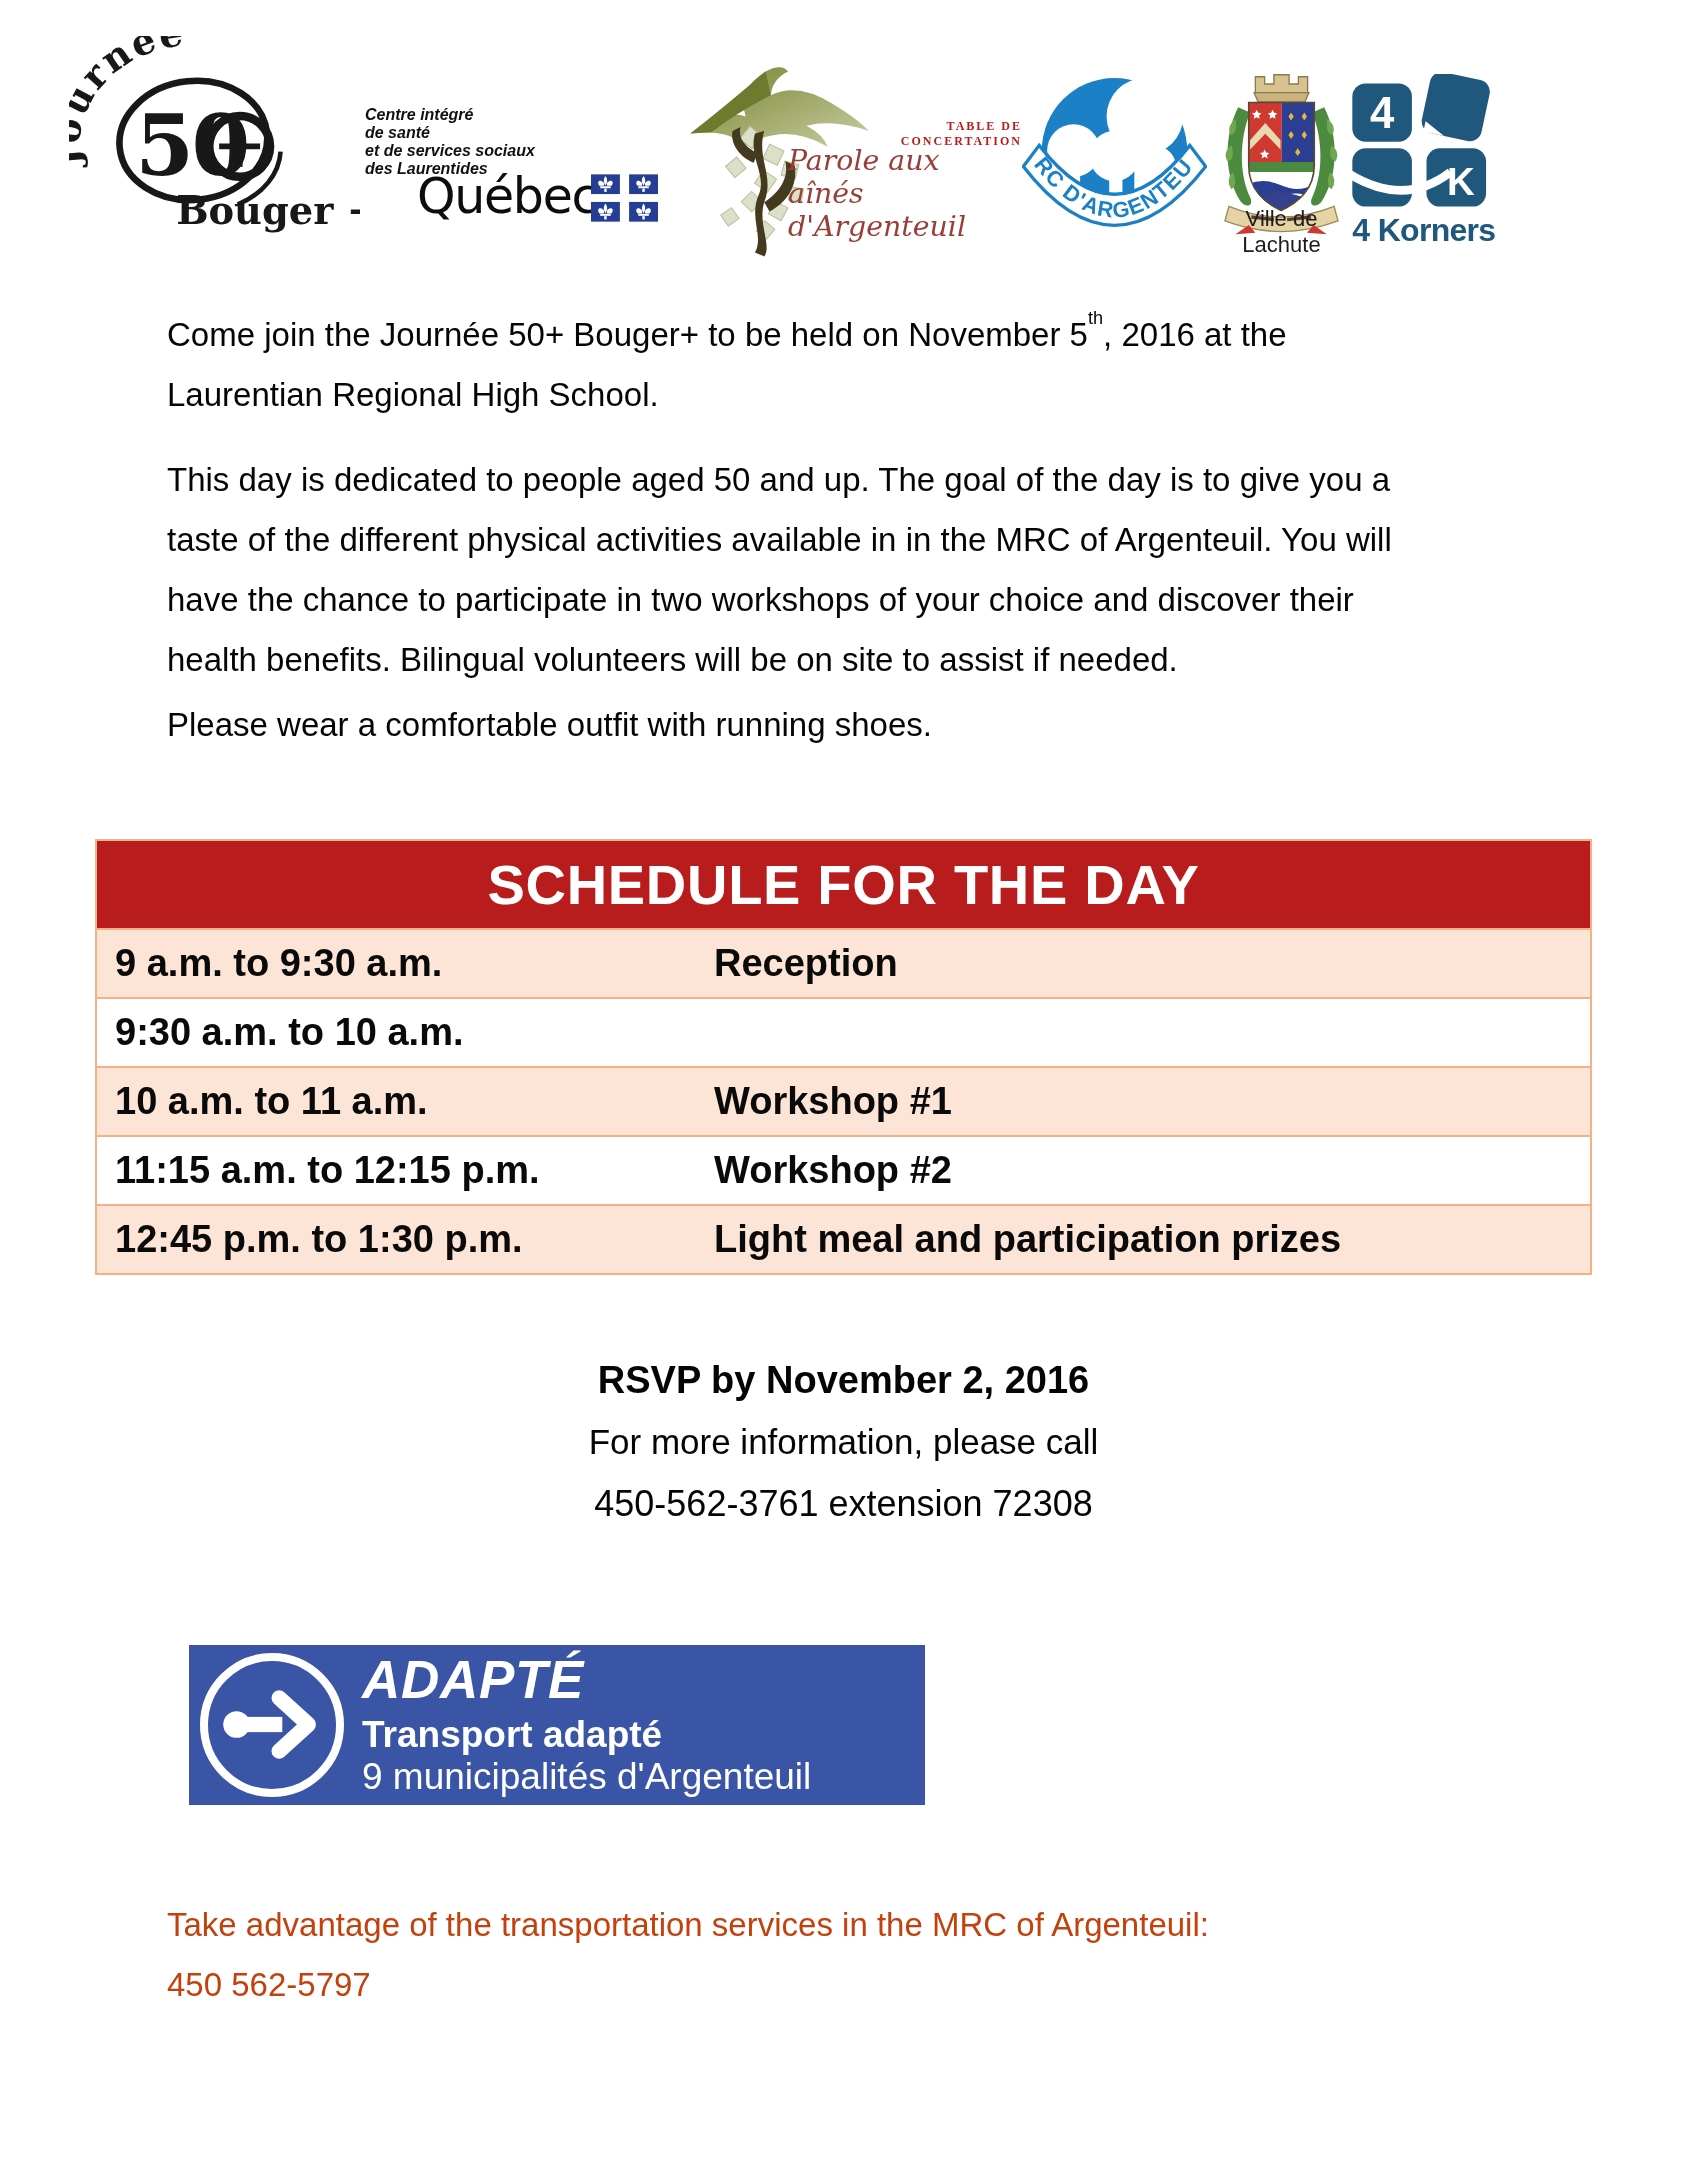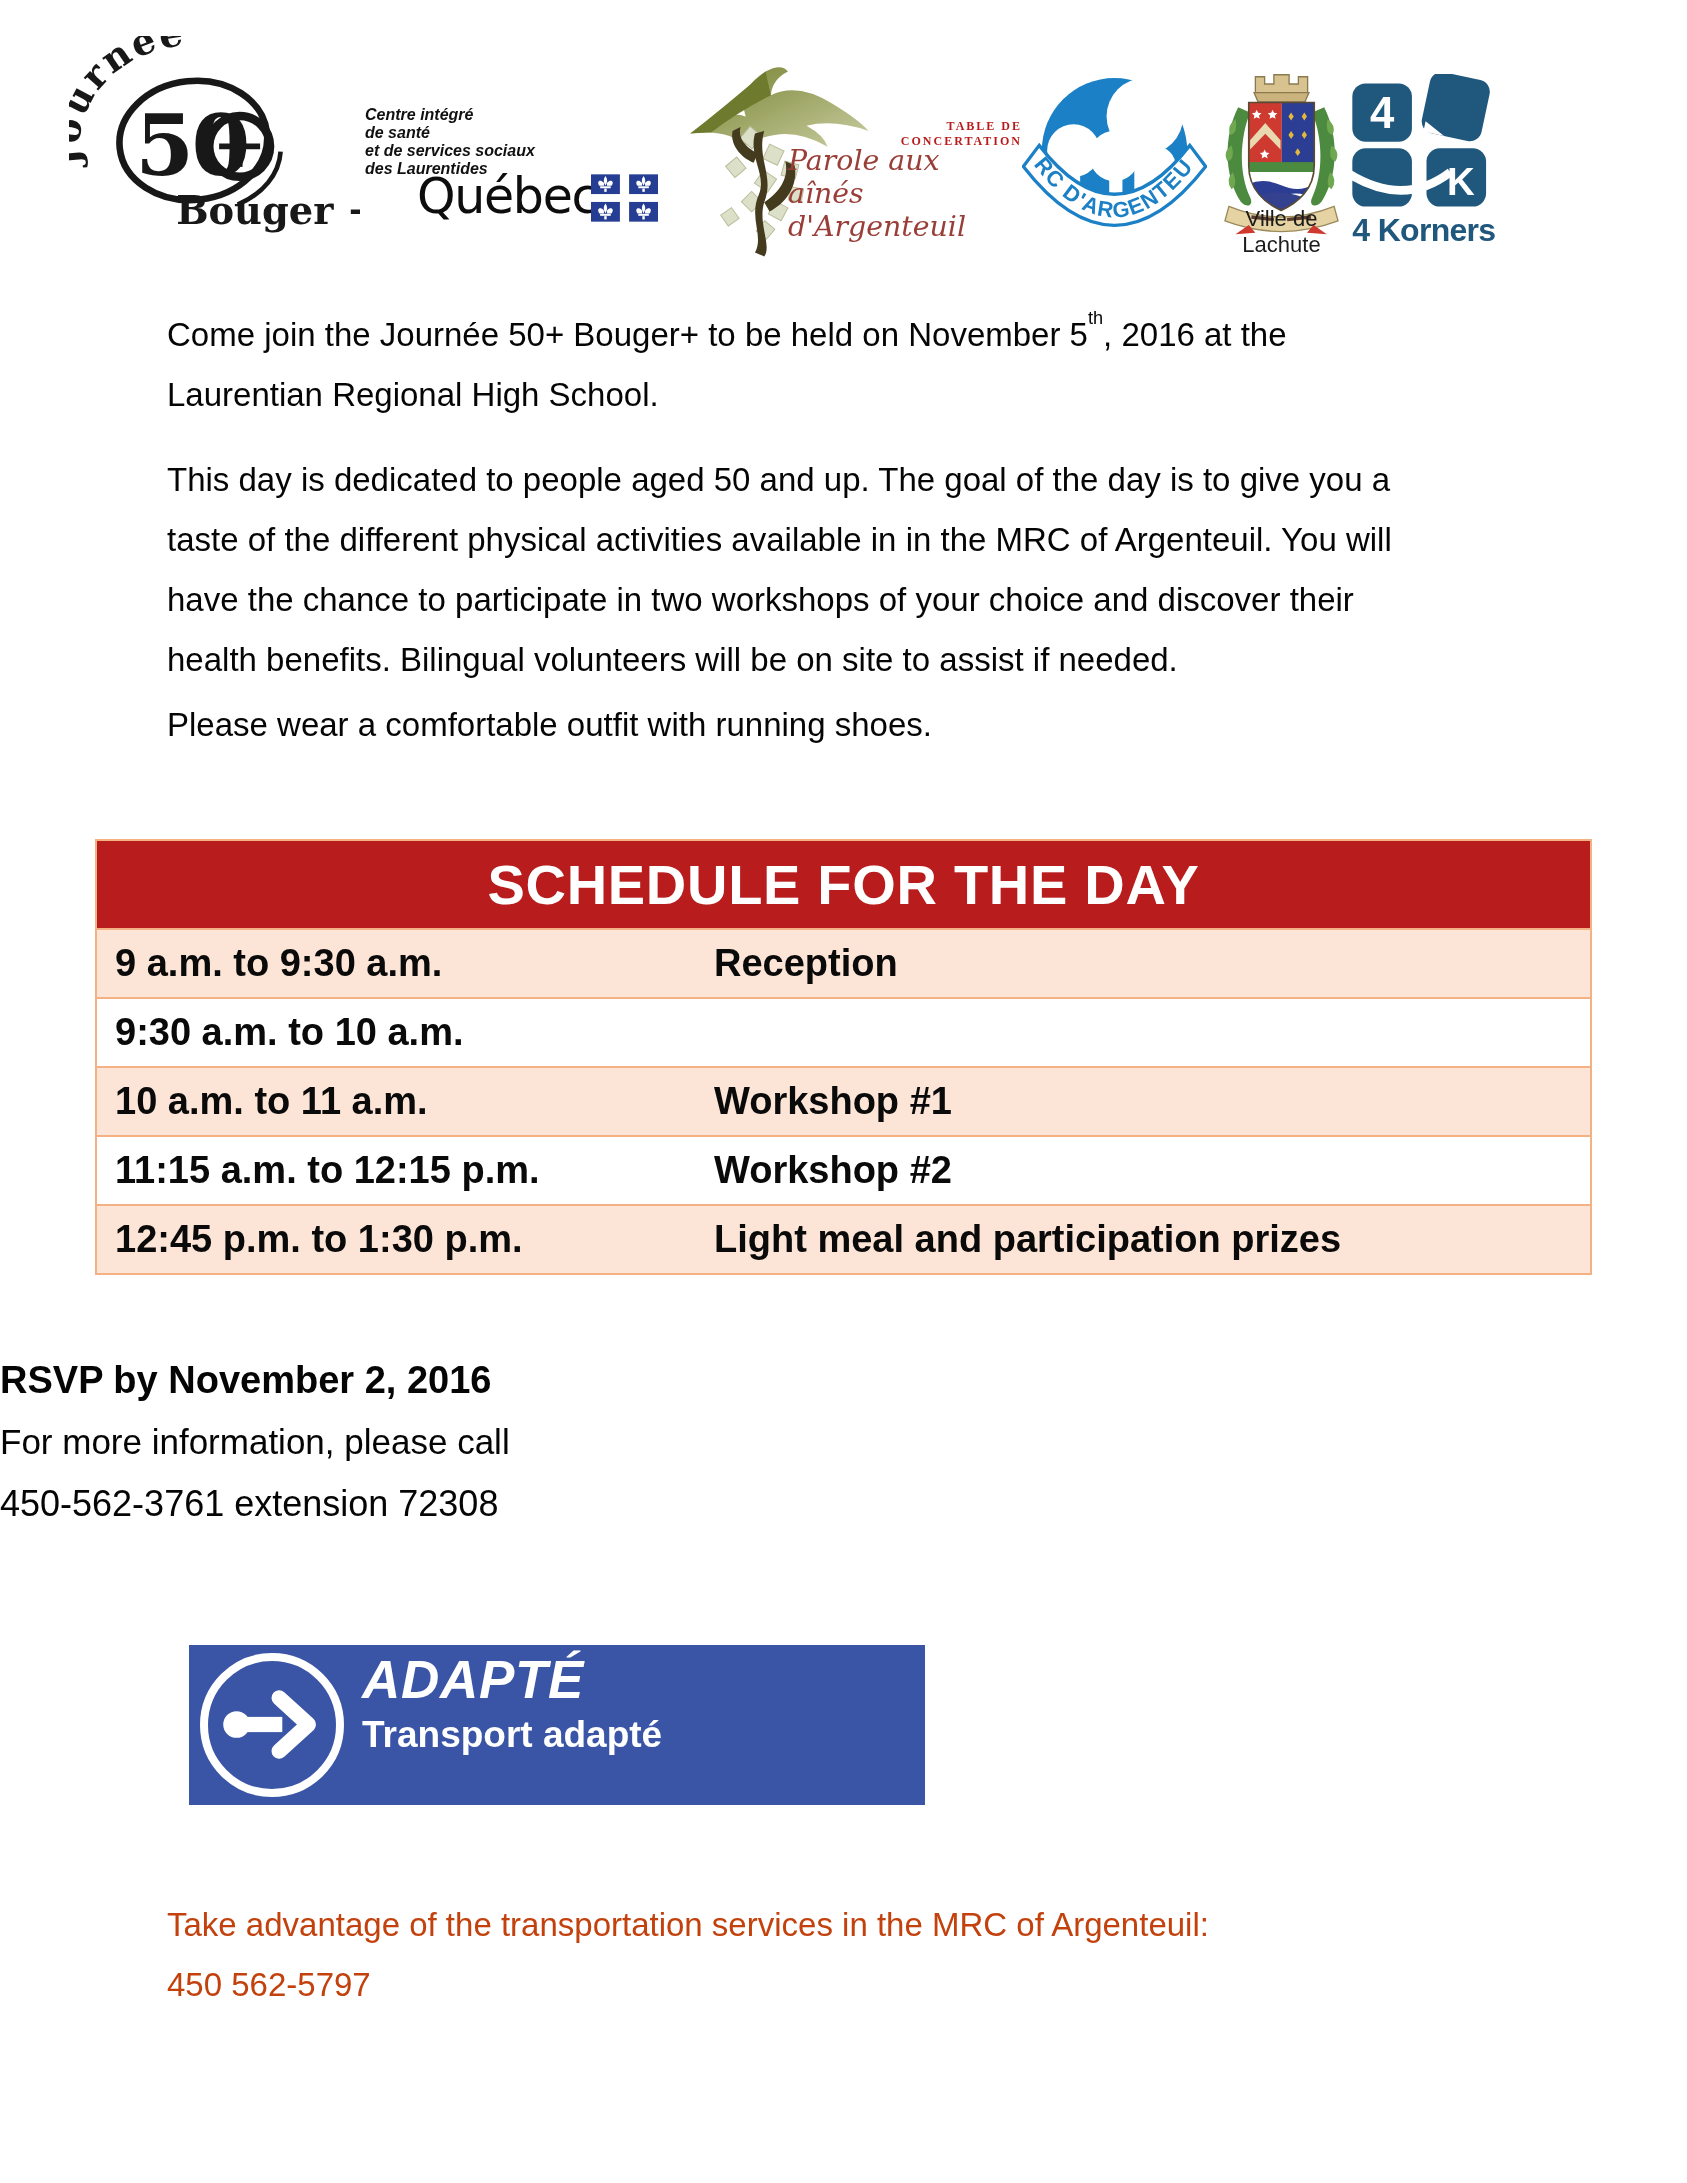--- a/index.html
+++ b/index.html
@@ -58,21 +58,21 @@
     height:69px; display:flex; align-items:center;
     border-top:2px solid #F4B183; font-size:38px; font-weight:bold; color:#0a0a0a;
   }
   .tbl-row.peach { background:#FCE4D6; }
   .tbl-row.white { background:#ffffff; }
   .cell-time  { width:599px; padding-left:18px; flex:none; }
   .cell-activity { flex:1; padding-left:18px; }
 
   
   .rsvp {
-    position:absolute; left:0; top:1349px; width:1687px; 
+    position:absolute; left:0; top:1349px; width:1687px; text-align:center;
     line-height:62px; color:#050505;
   }
   .rsvp .l1 { font-weight:bold; font-size:38px; }
   .rsvp .l2 { font-size:35px; }
   .rsvp .l3 { font-size:36px; }
 
   
   .banner {
     position:absolute; left:189px; top:1645px; width:736px; height:160px;
     background:#3A55A6;
@@ -83,21 +83,21 @@
     border-radius:50%; border:8.6px solid #ffffff; background:#3A55A6;
   }
   .banner-title {
     position:absolute; left:173px; top:4px; color:#fff; font-size:53px;
     font-weight:bold; font-style:italic; letter-spacing:0.7px;
   }
   .banner-sub1 {
     position:absolute; left:173px; top:69px; color:#fff; font-size:37px; font-weight:bold;
   }
   .banner-sub2 {
-    position:absolute; left:173px; top:111px; color:#fff; font-size:37px;margin-top:43px;
+    position:absolute; left:173px; top:111px; color:#fff; font-size:37px;
   }
 
   
   .footer-text {
     position:absolute; left:167px; top:1895px; width:1482px; font-size:33px;
     line-height:60px; white-space:pre-line; color:#c2410c;
   }
 </style>
 </head>
 <body>

